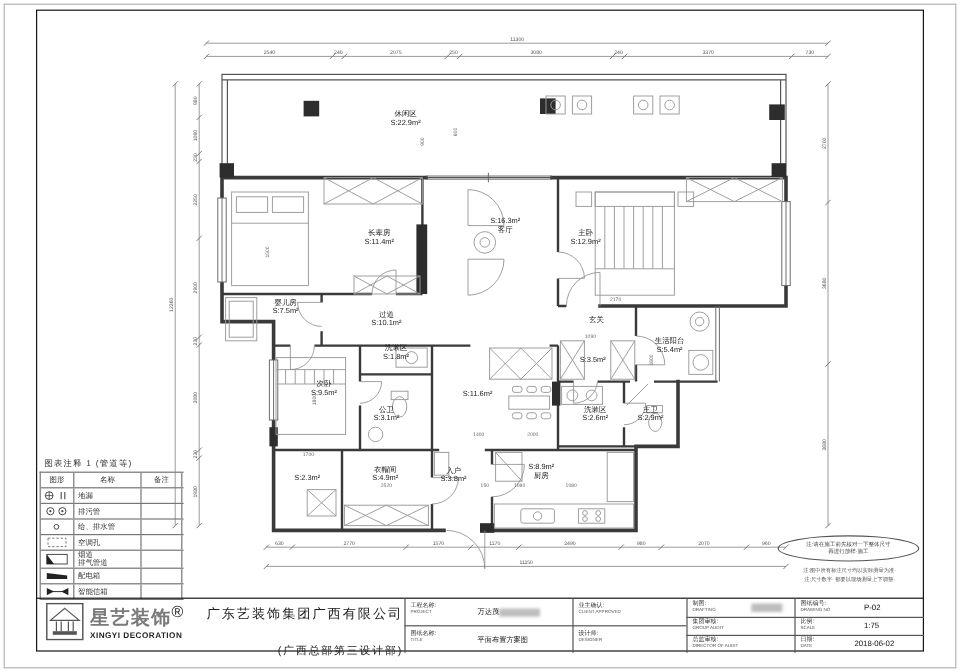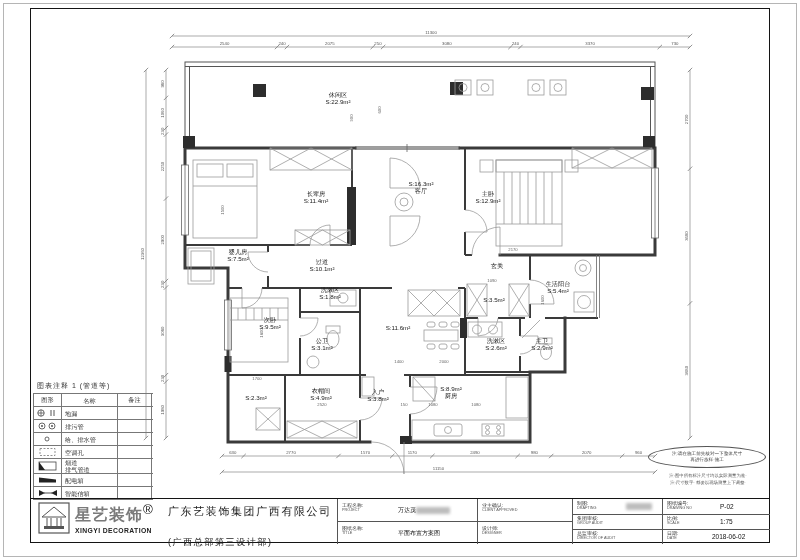--- a/index.html
+++ b/index.html
@@ -24,21 +24,21 @@
     border-radius:50%;text-align:center;font-size:4.6px;line-height:6.2px;color:#444;padding-top:4px;box-sizing:border-box;}
   .note-lines{position:absolute;left:648px;top:473px;width:120px;text-align:center;font-size:4.4px;line-height:6.5px;color:#555;}
   
   .tb{position:absolute;left:30px;top:498px;width:740px;height:45px;border-top:1.4px solid #141414;box-sizing:border-box;}
   .tb .vline{position:absolute;top:0;width:1px;height:45px;background:#555;}
   .tb .hline{position:absolute;height:1px;background:#555;}
   .tb-logo{position:absolute;left:8px;top:3px;width:130px;display:flex;align-items:center;}
   .brandwrap{margin-left:5px;}
   .brand{font-size:16px;font-weight:bold;color:#7a7a7a;letter-spacing:1px;}
   .brand-sub{font-size:6.8px;font-weight:bold;color:#222;letter-spacing:0.4px;margin-top:1px;}
-  .tb-company{position:absolute;left:138px;top:5px;width:168px;text-align:left;}
+  .tb-company{position:absolute;left:138px;top:5px;width:168px;text-align:right;}
   .co1{font-size:11px;letter-spacing:1.6px;color:#222;}
   .co2{font-size:9px;letter-spacing:1.6px;color:#222;margin-top:17px;}
   .pair{position:absolute;line-height:5.2px;}
   .fl{font-size:5px;color:#333;display:block;}
   .fe{font-size:3.8px;color:#555;display:block;transform-origin:left top;}
   .fv{position:absolute;font-size:6.5px;color:#111;}
   .fv-sm{position:absolute;font-size:6px;color:#111;}
   .censor{display:inline-block;background:#bdbdbd;filter:blur(1.5px);border-radius:1px;vertical-align:middle;}
 </style>
 </head>

